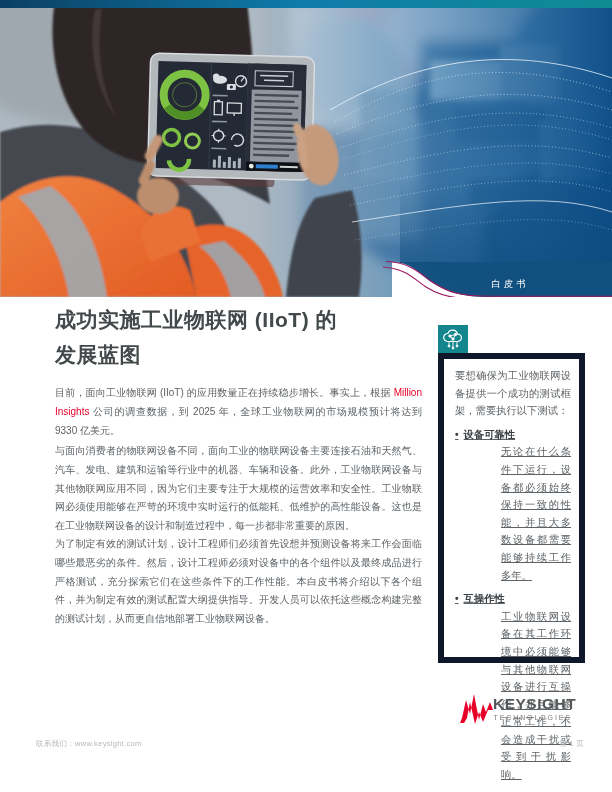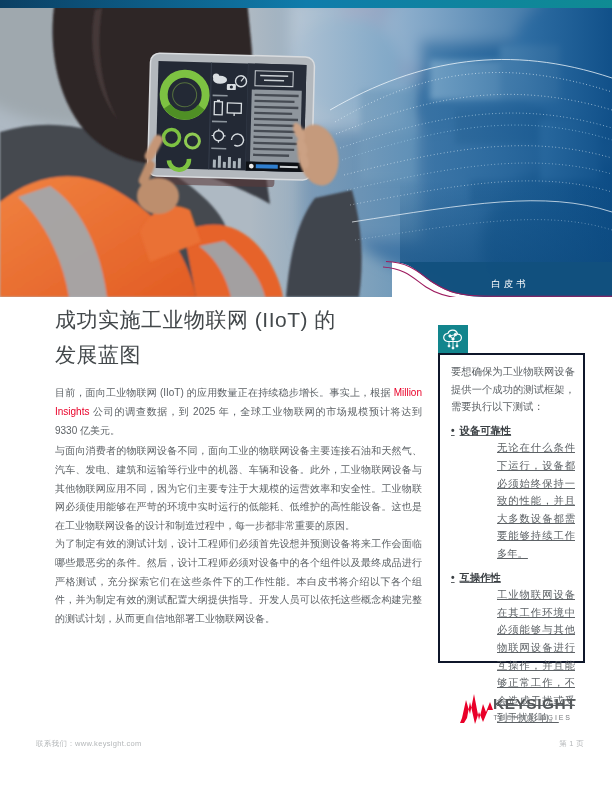--- a/index.html
+++ b/index.html
@@ -4,35 +4,35 @@
 <style>
   html,body{margin:0;padding:0;background:#e8e8e8;}
   .page{
     position:relative;width:612px;height:792px;margin:0 auto;
     background:#ffffff;overflow:hidden;
     font-family:"Liberation Sans","DejaVu Sans",sans-serif;
   }
   .hero{position:absolute;top:0;left:0;display:block;}
   .page-title{
     position:absolute;left:55px;top:288px;width:370px;
-    font-size:21px;line-height:35px;font-weight:400;color:#43484b;
+    font-size:21px;line-height:35px;font-weight:700;color:#43484b;
     letter-spacing:0.5px;
   }
   .page-title span{display:block;}
   .body-col{position:absolute;left:55px;width:367px;color:#5d6266;
     font-size:10px;line-height:18.8px;text-align:justify;}
   .p1{top:374px;}
   .p2{top:432px;}
   .p3{top:525px;}
   .red-link{color:#e90029;text-decoration:none;}
   .side-icon{position:absolute;left:438px;top:325px;width:30px;height:28px;
     background:#12858d;display:flex;align-items:center;justify-content:center;}
   .side-box{
     position:absolute;left:438px;top:353px;width:147px;height:310px;
-    border:2px solid #0f172a;box-sizing:border-box;
+    border:6px solid #0f172a;box-sizing:border-box;
     padding:8px 8px 8px 11px;color:#5d6266;
     font-size:10.3px;line-height:17.6px;text-align:justify;
   }
   .side-box p{margin:0 0 6px 0;}
   .side-box ul{list-style:none;margin:0;padding:0;}
   .side-box li{margin:0 0 6px 0;text-decoration:underline;}
   .side-box .item-title{font-weight:bold;color:#3a3f43;}
   .side-box .item-title::before{content:"\2022";margin-right:5px;color:#3a3f43;}
   .side-box .item-body{display:block;margin-left:46px;}
   .logo{position:absolute;left:455px;top:692px;width:150px;height:36px;}

